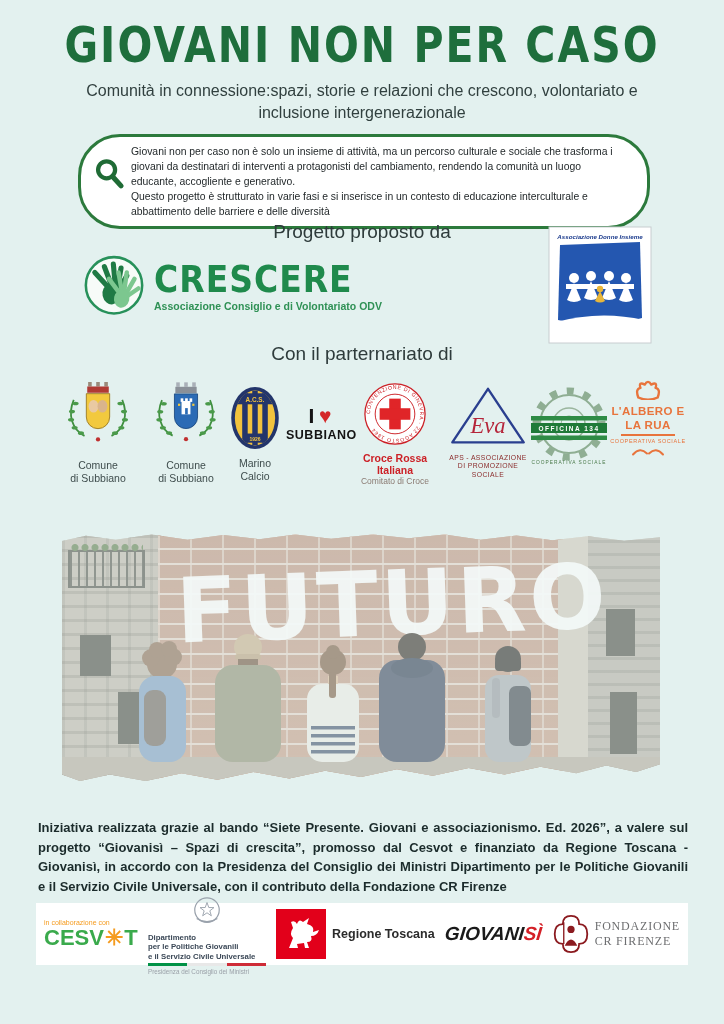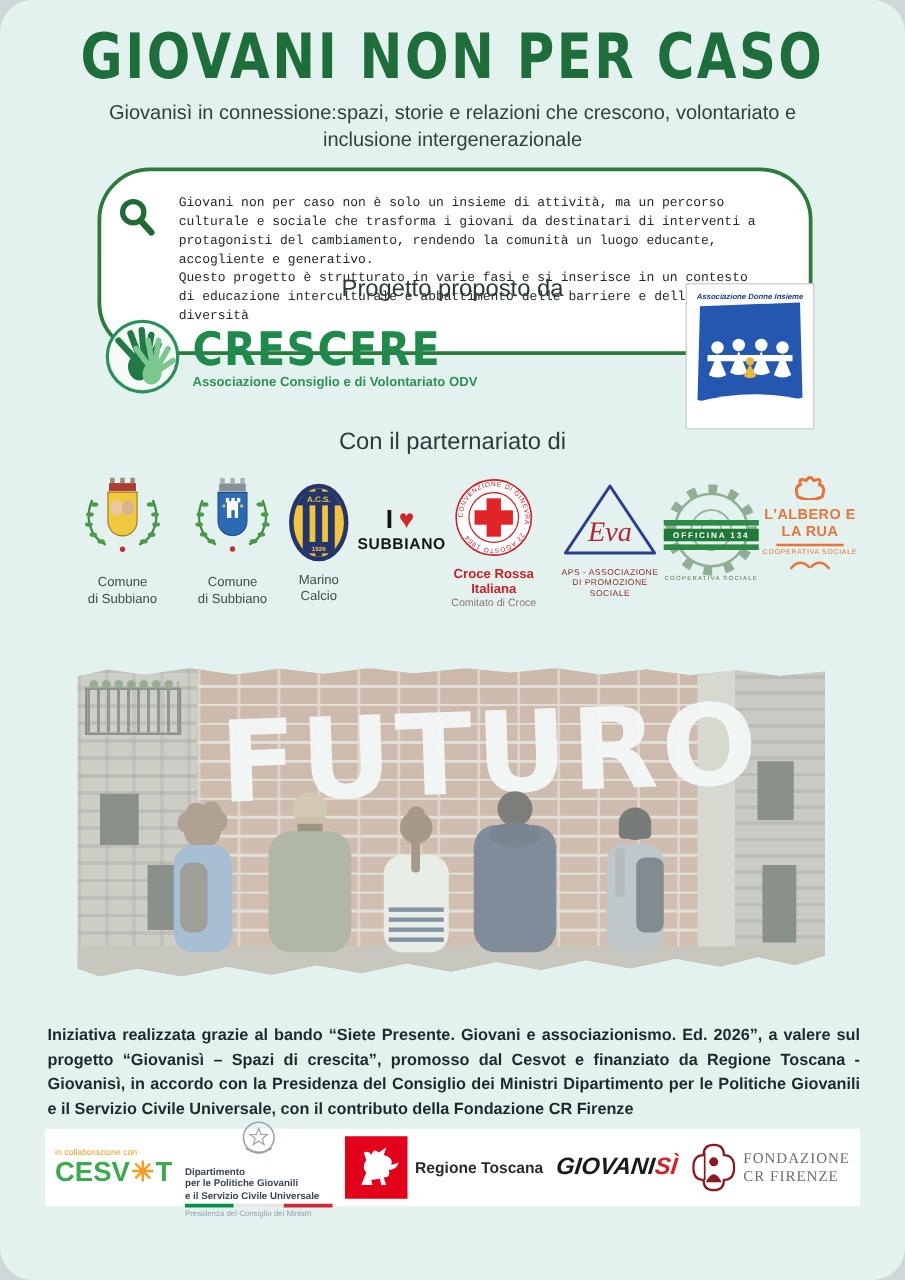--- a/index.html
+++ b/index.html
@@ -1,30 +1,30 @@
 <!DOCTYPE html>
 <html><head>
 <meta charset="utf-8">
 <style>
   html,body{margin:0;padding:0;background:#cfd8d8;}
   .poster{position:relative;width:724px;height:1024px;margin:0 auto;background:#e3f1ef;
-    overflow:hidden;font-family:"Liberation Sans",sans-serif;border-radius:26px;}
+    overflow:hidden;font-family:"Liberation Sans",sans-serif;}
 
   
   .title{position:absolute;top:16px;left:0;right:0;margin:0;text-align:center;
     font-size:41px;font-weight:800;letter-spacing:2px;color:#1e6e3c;
     transform:scaleY(1.22);transform-origin:top;font-family:"DejaVu Sans",sans-serif;}
   .subtitle{position:absolute;top:80px;left:70px;right:70px;margin:0;text-align:center;
     font-size:16px;line-height:1.35;color:#31403f;}
 
   
   .intro{position:absolute;left:78px;top:134px;width:572px;min-height:78px;box-sizing:border-box;
     background:#ffffff;border:3px solid #2c7a3c;border-radius:42px;
     padding:7px 20px 7px 50px;}
-  .intro-text{margin:12px;font-family:Liberation Mono, monospace;
+  .intro-text{margin:0;font-family:Liberation Sans, sans-serif;
     font-size:10.4px;line-height:1.45;color:#23292b;}
   .intro-text span{display:block;}
   .mag{position:absolute;left:12px;top:20px;width:34px;height:34px;}
 
   
   .sec-h{position:absolute;left:0;right:0;margin:0;text-align:center;font-size:19px;
     font-weight:400;color:#2e3b3b;}
   .h-proposto{top:221px;}
   .h-partner{top:343px;}
 
@@ -119,21 +119,21 @@
   .fo{display:flex;align-items:center;gap:5px;}
   .fo-txt{font-family:"Liberation Serif","DejaVu Serif",serif;font-size:12px;letter-spacing:.8px;
     color:#6d6e70;line-height:1.25;}
 </style>
 </head>
 <body>
 
 <div class="poster">
 
   <h1 class="title">GIOVANI NON PER CASO</h1>
-  <p class="subtitle">Giovanisì in connessione:spazi, storie e relazioni che crescono, volontariato e inclusione intergenerazionale</p>
+  <p class="subtitle">Comunità in connessione:spazi, storie e relazioni che crescono, volontariato e inclusione intergenerazionale</p>
 
   <div class="intro">
     <svg class="mag" viewBox="0 0 40 40">
       <circle cx="16" cy="15" r="10" fill="none" stroke="#1f6b35" stroke-width="5"></circle>
       <line x1="23" y1="23" x2="33" y2="34" stroke="#1f6b35" stroke-width="6" stroke-linecap="round"></line>
     </svg>
     <p class="intro-text">
       <span>Giovani non per caso non è solo un insieme di attività, ma un percorso culturale e sociale che trasforma i giovani da destinatari di interventi a protagonisti del cambiamento, rendendo la comunità un luogo educante, accogliente e generativo.</span>
       <span>Questo progetto è strutturato in varie fasi e si inserisce in un contesto di educazione interculturale e abbattimento delle barriere e delle diversità</span>
     </p>

